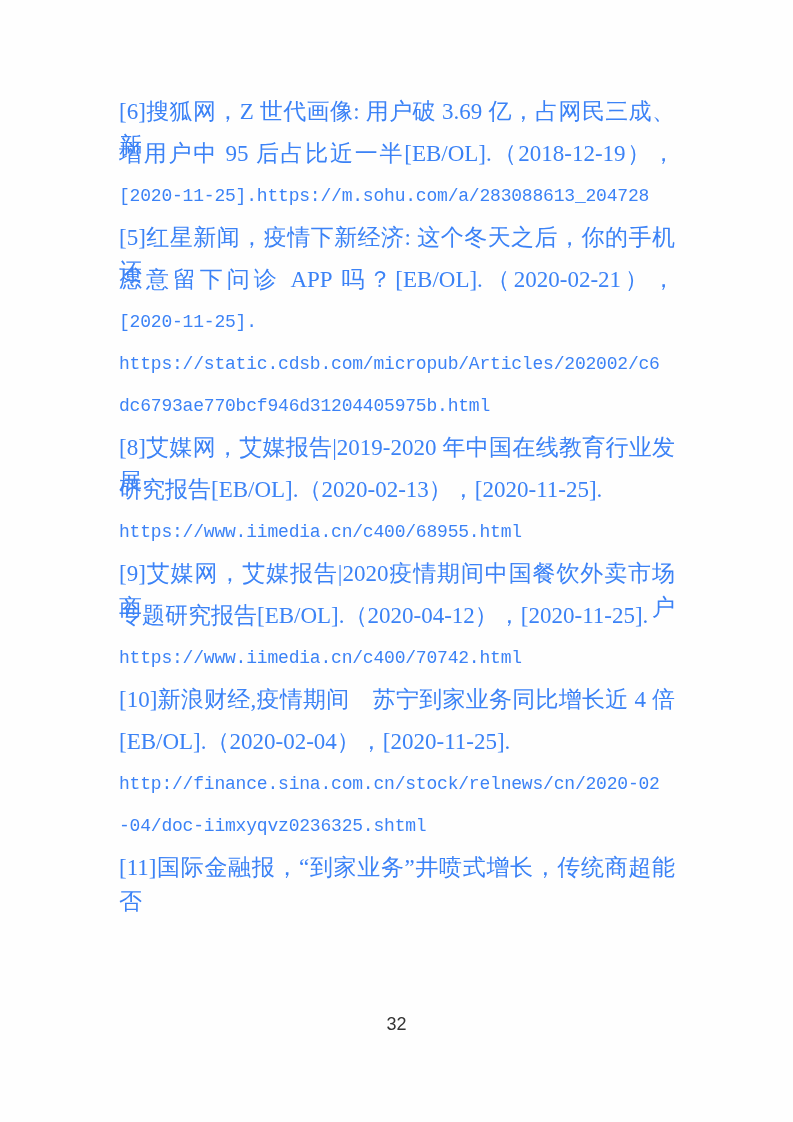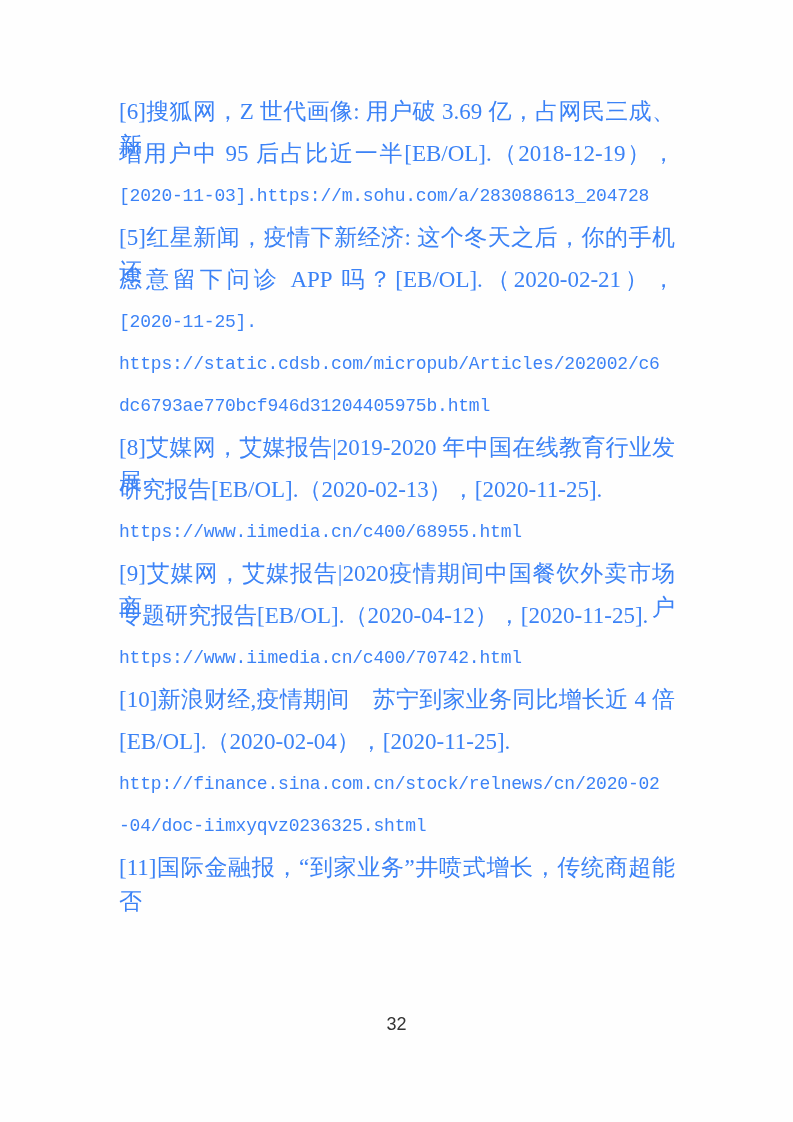--- a/index.html
+++ b/index.html
@@ -54,21 +54,21 @@
 </style>
 </head>
 <body>
 
 <div class="page">
   <div class="content">
 
     <div class="ref">
       <div class="line j">[6]搜狐网，Z 世代画像: 用户破 3.69 亿，占网民三成、新</div>
       <div class="line j">增用户中 95 后占比近一半[EB/OL].（2018-12-19），</div>
-      <div class="line u">[2020-11-03].https://m.sohu.com/a/283088613_204728</div>
+      <div class="line u">[2020-11-25].https://m.sohu.com/a/283088613_204728</div>
     </div>
 
     <div class="ref">
       <div class="line j">[5]红星新闻，疫情下新经济: 这个冬天之后，你的手机还</div>
       <div class="line j">愿意留下问诊 APP 吗？[EB/OL].（2020-02-21），</div>
       <div class="line u">[2020-11-25].</div>
       <div class="line u">https://static.cdsb.com/micropub/Articles/202002/c6</div>
       <div class="line u">dc6793ae770bcf946d31204405975b.html</div>
     </div>
 

